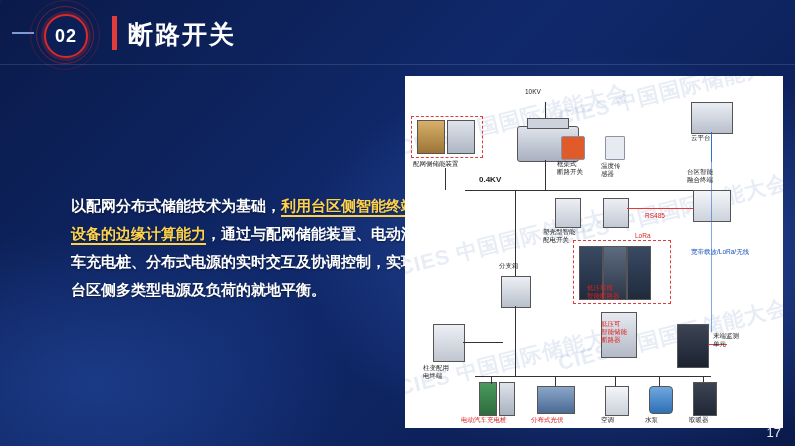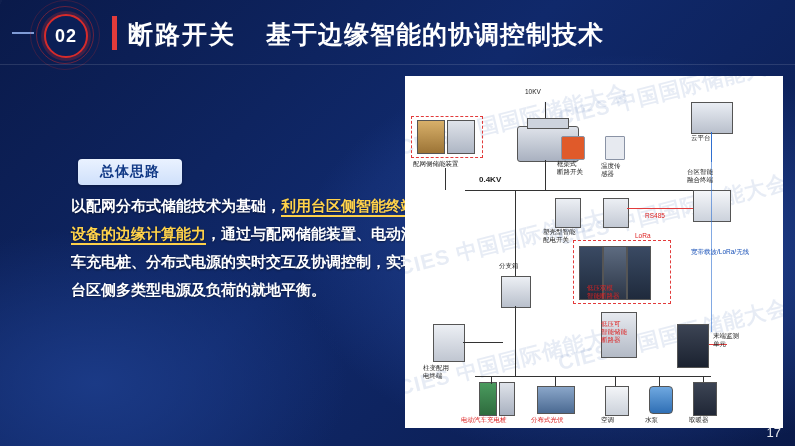--- a/index.html
+++ b/index.html
@@ -97,27 +97,23 @@
 
   <div class="header">
     <div class="dash"></div>
     <div class="badge-rings2"></div>
     <div class="badge-rings"></div>
     <div class="badge">
       <span>02</span>
     </div>
     <div class="bar"></div>
     <div class="h-title">断路开关</div>
-    <div class="h-sub">基于边缘智能的协调控制技术</div>
   </div>
   <div class="hr"></div>
 
-  <div class="tag">
-    <span>总体思路</span>
-  </div>
   <div class="textbox">
     <span>以配网分布式储能技术为基础，</span><span class="hl">利用台区侧智能终端设备的边缘计算能力</span><span>，通过与配网储能装置、电动汽车充电桩、分布式电源的实时交互及协调控制，实现台区侧多类型电源及负荷的就地平衡。</span>
   </div>
 
   <div class="diagram">
 
     <div class="wm" style="left:-10px;top:30px;">CIES 中国国际储能大会</div>
     <div class="wm" style="left:150px;top:0px;">CIES 中国国际储能大会</div>
     <div class="wm" style="left:-10px;top:150px;">CIES 中国国际储能大会</div>
     <div class="wm" style="left:150px;top:120px;">CIES 中国国际储能大会</div>

